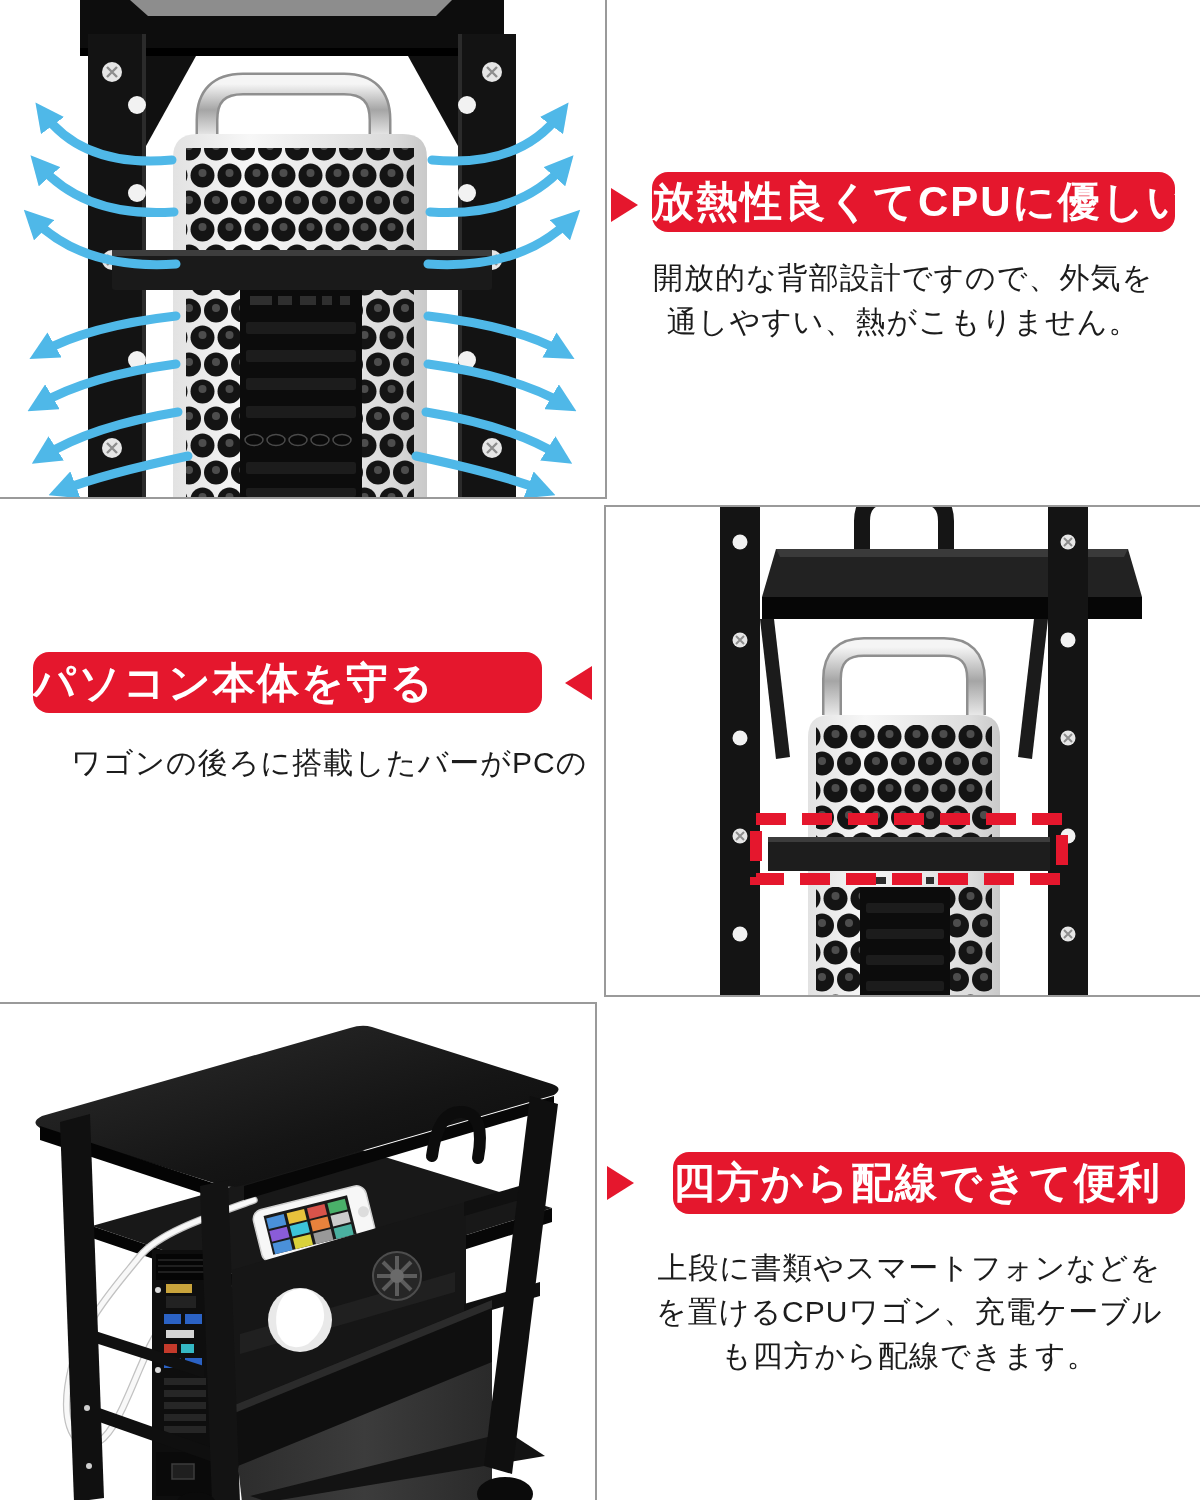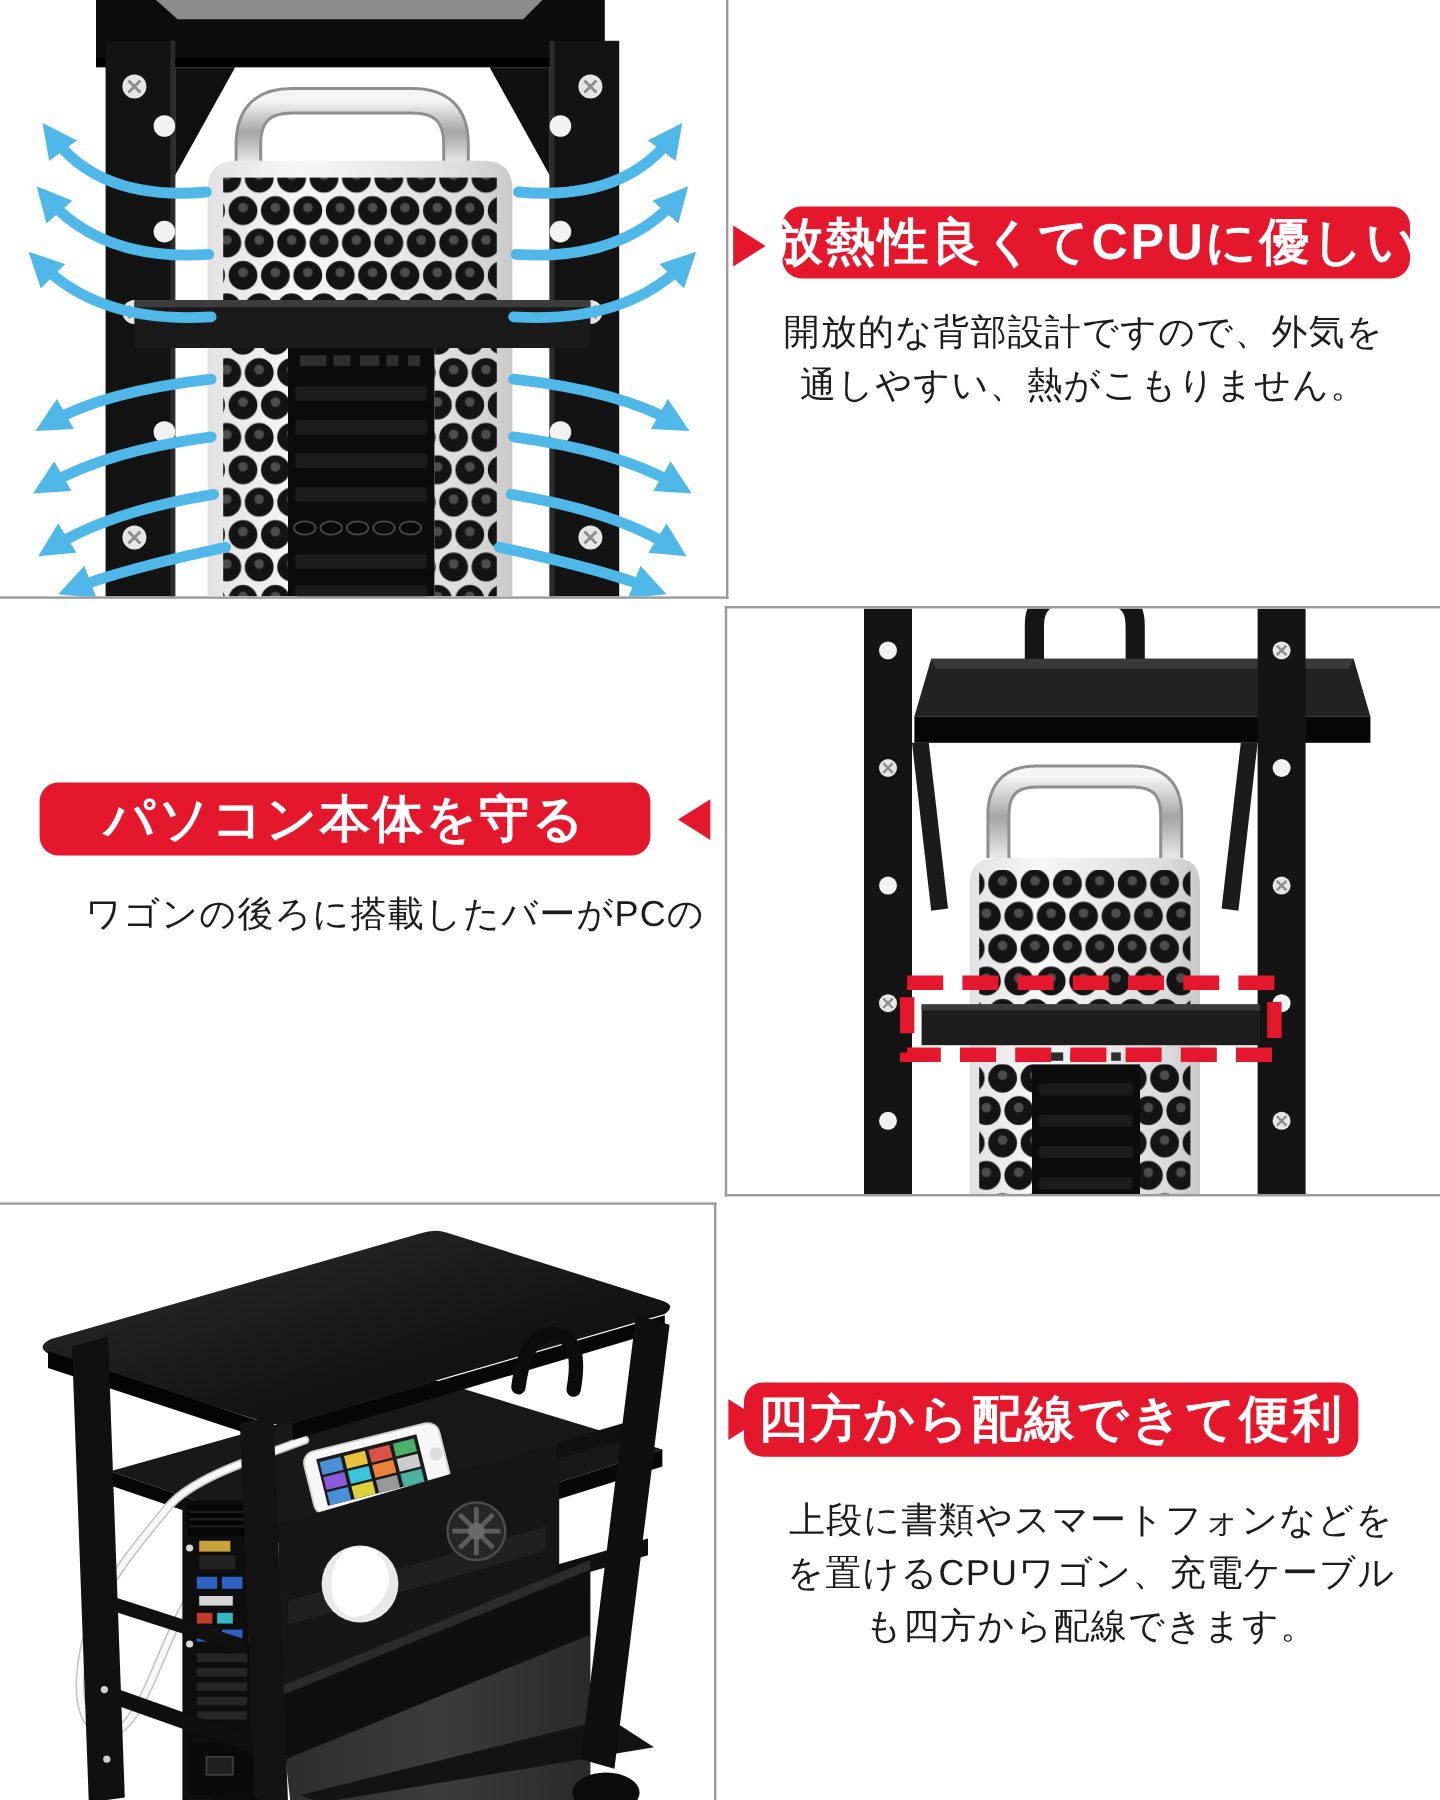--- a/index.html
+++ b/index.html
@@ -5,21 +5,21 @@
   html,body{margin:0;padding:0;background:#fff;}
   .page{position:relative;width:1200px;height:1500px;background:#fff;overflow:hidden;
         font-family:"Liberation Sans","DejaVu Sans",sans-serif;
         --accent:#e5172d;}
   .img-panel{position:absolute;background:#fff;overflow:hidden;}
   .panel1{left:0;top:0;width:605px;height:497px;border-right:2px solid #9a9a9a;border-bottom:2px solid #9a9a9a;}
   .panel2{left:604px;top:505px;width:596px;height:488px;border-left:2px solid #9a9a9a;border-top:2px solid #9a9a9a;border-bottom:2px solid #9a9a9a;}
   .panel3{left:0;top:1002px;width:595px;height:498px;border-top:2px solid #9a9a9a;border-right:2px solid #9a9a9a;}
   svg{display:block;}
   .banner{position:absolute;background:var(--accent);border-radius:16px;color:#fff;font-weight:700;
-          display:flex;align-items:center;justify-content:center;font-size:42px;letter-spacing:2px;white-space:nowrap;}
+          display:flex;align-items:center;justify-content:flex-start;font-size:42px;letter-spacing:2px;white-space:nowrap;}
   .tri{position:absolute;width:0;height:0;}
   .tri-right{border-top:17px solid transparent;border-bottom:17px solid transparent;border-left:27px solid var(--accent);}
   .tri-left{border-top:17px solid transparent;border-bottom:17px solid transparent;border-right:27px solid var(--accent);}
   .body-text{position:absolute;font-size:30px;line-height:44px;color:#1c1c1c;letter-spacing:1px;white-space:nowrap;text-align:center;}
 </style>
 </head>
 <body>
 
 <div class="page" style="--accent: #e5172d;">
 
@@ -354,21 +354,21 @@
         <circle cx="89" cy="462" r="3" fill="#cfcfcf"></circle>
 
       <path d="M432 152 Q438 106 462 108 Q486 110 478 154" fill="none" stroke="#0c0c0c" stroke-width="12" stroke-linecap="round"></path>
 
       <ellipse cx="505" cy="490" rx="28" ry="17" fill="#0b0b0b"></ellipse>
       <ellipse cx="196" cy="500" rx="20" ry="12" fill="#0b0b0b"></ellipse>
     </svg>
   </div>
 
   <div class="tri tri-right" style="left:607px;top:1166px;"></div>
-  <div class="banner" style="left:620px;top:1152px;width:512px;height:62px;">
+  <div class="banner" style="left:673px;top:1152px;width:512px;height:62px;">
     <span>四方から配線できて便利</span>
   </div>
   <div class="body-text" style="left:656px;top:1246px;">
     <div>上段に書類やスマートフォンなどを</div>
     <div>を置けるCPUワゴン、充電ケーブル</div>
     <div>も四方から配線できます。</div>
   </div>
 
 </div>
 

